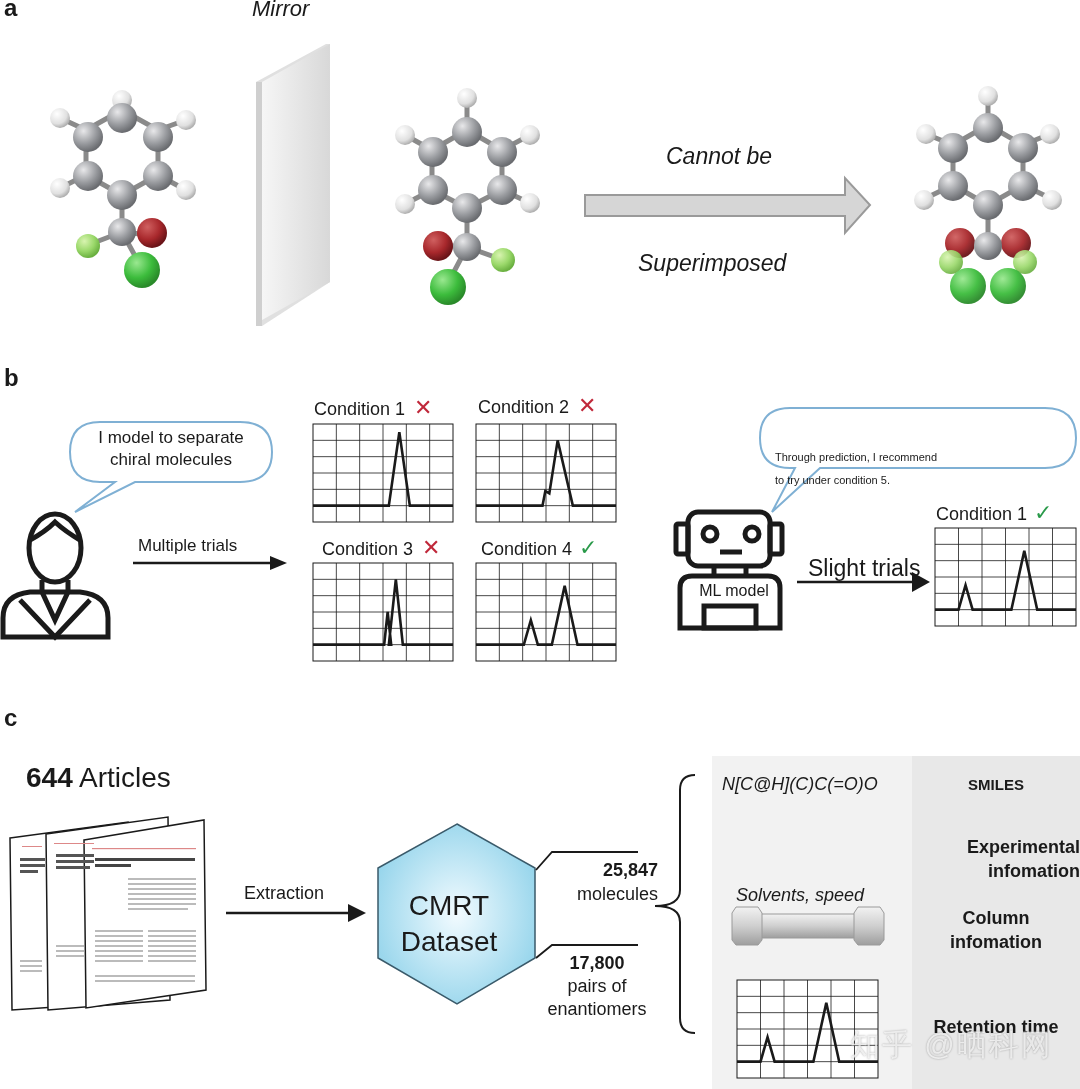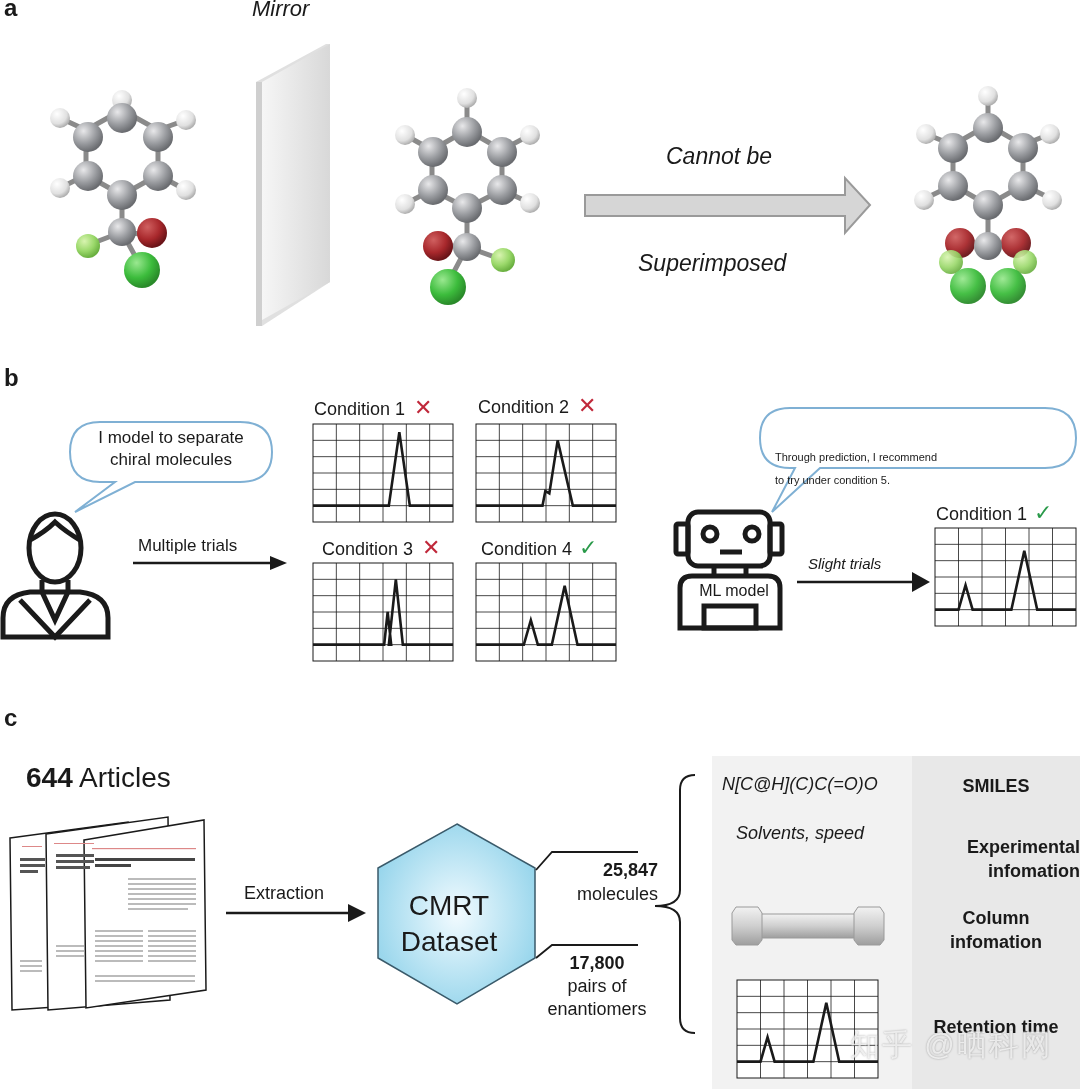--- a/index.html
+++ b/index.html
@@ -295,21 +295,21 @@
   <div>I model to separate</div>
   <div>chiral molecules</div>
 </div>
 <div class="abs" style="left:138px;top:536px;font-size:17px;">Multiple trials</div>
 
 <div class="abs" style="left:775px;top:416px;font-size:11px;line-height:23px;margin-top:30px;">
   <div>Through prediction, I recommend</div>
   <div>to try under condition 5.</div>
 </div>
 <div class="abs" style="left:688px;top:582px;width:92px;text-align:center;font-size:16px;">ML model</div>
-<div class="abs" style="left:808px;top:555px;font-size:15px;font-style:italic;">Slight trials</div>
+<div class="abs" style="left:808px;top:555px;font-size:23px;">Slight trials</div>
 
 <div class="abs" style="left:314px;top:395px;font-size:18px;">
   <span>Condition 1</span>
   <span class="mark" style="color:#c0283a;font-size:22px;margin-left:4px;">✕</span>
 </div>
 <div class="abs" style="left:478px;top:393px;font-size:18px;">
   <span>Condition 2</span>
   <span style="color:#c0283a;font-size:22px;margin-left:4px;">✕</span>
 </div>
 <div class="abs" style="left:314px;top:535px;font-size:18px;margin-left:8px;">
@@ -433,23 +433,23 @@
   <div style="font-weight:bold;">25,847</div>
   <div>molecules</div>
 </div>
 <div class="abs" style="left:534px;top:952px;width:126px;text-align:center;font-size:18px;line-height:23px;">
   <div style="font-weight:bold;">17,800</div>
   <div>pairs of</div>
   <div>enantiomers</div>
 </div>
 
 <div class="abs it" style="left:722px;top:774px;font-size:18px;">N[C@H](C)C(=O)O</div>
-<div class="abs" style="left:912px;top:776px;width:168px;text-align:center;font-size:18px;font-weight:bold;">SMILES</div>
-
-<div class="abs it" style="left:736px;top:823px;font-size:18px;">Solvents, speed</div>
+<div class="abs" style="left:912px;top:776px;width:168px;text-align:center;font-size:15px;font-weight:bold;">SMILES</div>
+
+<div class="abs it" style="left:736px;top:885px;font-size:18px;">Solvents, speed</div>
 <div class="abs" style="left:912px;top:835px;width:168px;text-align:right;font-size:18px;font-weight:bold;line-height:24px;">
   <div>Experimental</div>
   <div>infomation</div>
 </div>
 
 <div class="abs" style="left:912px;top:906px;width:168px;text-align:center;font-size:18px;font-weight:bold;line-height:24px;">
   <div>Column</div>
   <div>infomation</div>
 </div>
 

